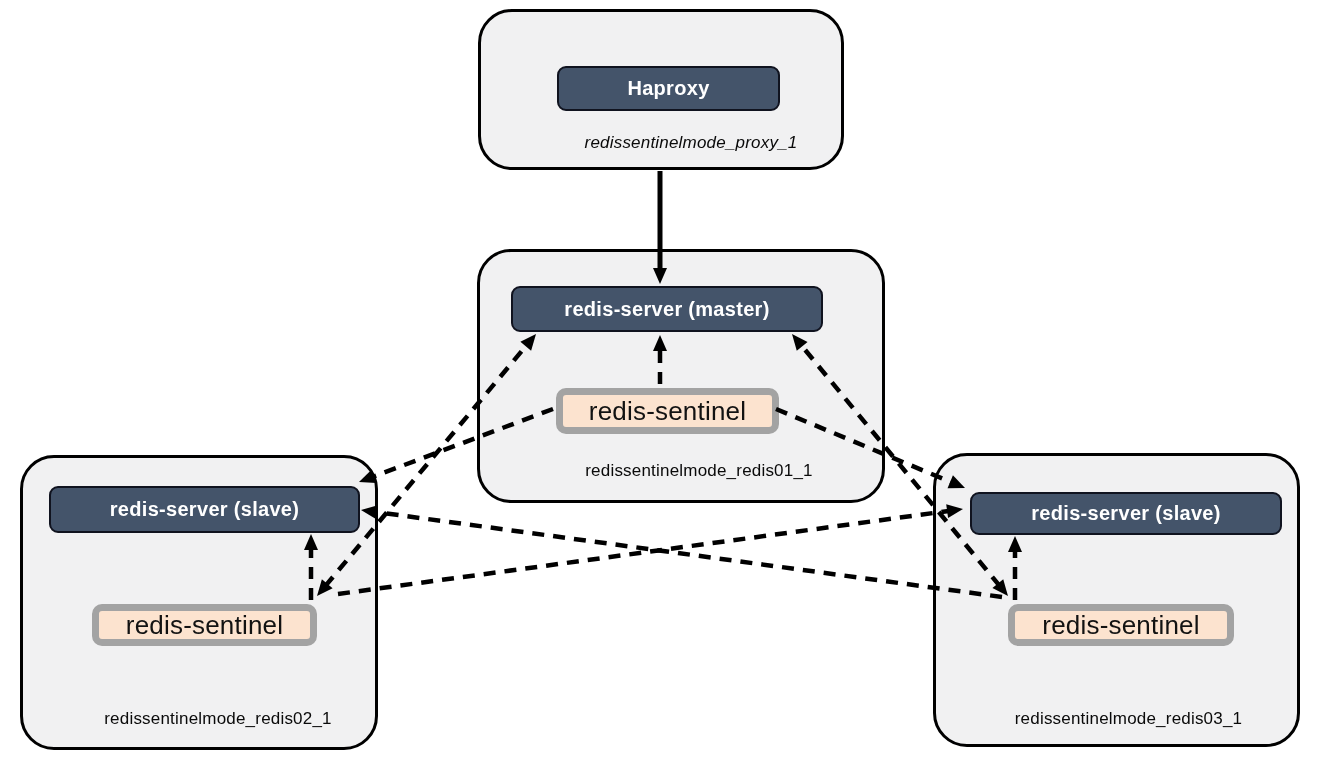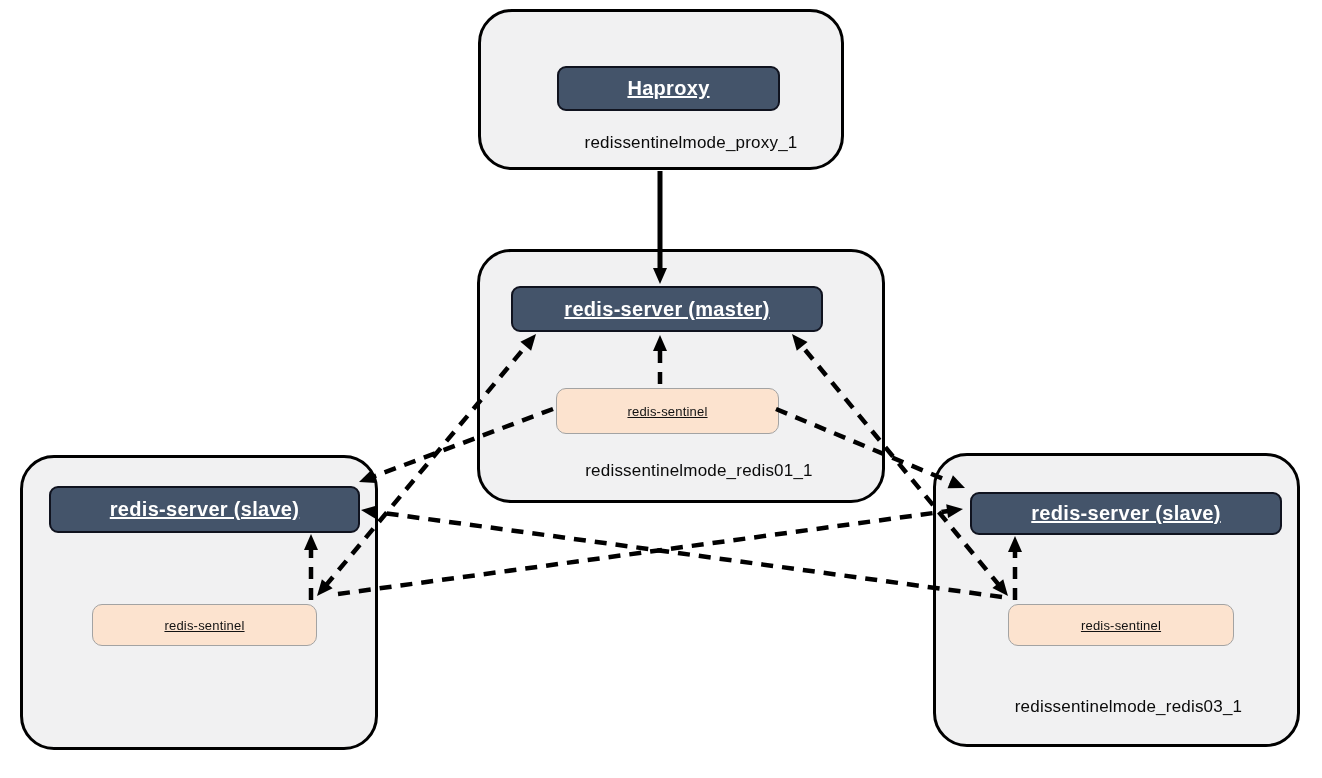--- a/index.html
+++ b/index.html
@@ -1,67 +1,68 @@
 <!DOCTYPE html>
 <html><head>
 <meta charset="utf-8">
 <style>
   html,body{margin:0;padding:0;background:#ffffff;}
   .canvas{position:relative;width:1322px;height:778px;background:#ffffff;
           font-family:"Liberation Sans",sans-serif;overflow:hidden;}
   .group{position:absolute;background:#f1f1f2;border:3px solid #000000;border-radius:34px;
          box-sizing:border-box;}
   .node{position:absolute;display:flex;align-items:center;justify-content:center;
-        box-sizing:border-box;white-space:nowrap;text-decoration:underline;}
+        box-sizing:border-box;white-space:nowrap;}
   .server{background:#44546a;border:2px solid #10131f;border-radius:9px;
           color:#ffffff;font-size:20px;font-weight:600;letter-spacing:.3px;}
-  .sentinel{background:#fce3cf;border:1px solid #a3a3a3;border-radius:10px;
-            color:#121212;font-size:13px;font-weight:500;letter-spacing:.2px;}
+  .sentinel{background:#fce3cf;border:7px solid #a3a3a3;border-radius:10px;
+            color:#121212;font-size:26px;font-weight:500;letter-spacing:.2px;}
   .glabel{position:absolute;left:0;right:0;text-align:center;color:#0a0a0a;
           font-size:17px;font-weight:500;letter-spacing:.2px;}
   #edges{position:absolute;left:0;top:0;width:1322px;height:778px;pointer-events:none;}
 
   #g-proxy{left:478px;top:9px;width:366px;height:161px;}
   #n-haproxy{left:76px;top:54px;width:223px;height:45px;}
-  #g-proxy .glabel{top:121px;padding-left:60px;}
+  #g-proxy .glabel{top:121px;padding-left:60px;font-style:italic;}
 
   #g-redis01{left:477px;top:249px;width:408px;height:254px;}
   #n-master{left:31px;top:34px;width:312px;height:46px;}
   #n-sentinel1{left:76px;top:136px;width:223px;height:46px;}
   #g-redis01 .glabel{top:209px;padding-left:36px;}
 
   #g-redis02{left:20px;top:455px;width:358px;height:295px;}
   #n-slave2{left:26px;top:28px;width:311px;height:47px;}
   #n-sentinel2{left:69px;top:146px;width:225px;height:42px;}
   #g-redis02 .glabel{top:251px;padding-left:38px;}
 
   #g-redis03{left:933px;top:453px;width:367px;height:294px;}
   #n-slave3{left:34px;top:36px;width:312px;height:43px;}
   #n-sentinel3{left:72px;top:148px;width:226px;height:42px;}
-  #g-redis03 .glabel{top:241px;padding-left:24px;}
+  #g-redis03 .glabel{top:253px;padding-left:24px;}
 </style>
 </head>
 <body>
 
 <div class="canvas">
 
   <div class="group" id="g-proxy">
     <div class="node server" id="n-haproxy">Haproxy</div>
     <div class="glabel">redissentinelmode_proxy_1</div>
   </div>
 
   <div class="group" id="g-redis01">
     <div class="node server" id="n-master">redis-server (master)</div>
     <div class="node sentinel" id="n-sentinel1">redis-sentinel</div>
     <div class="glabel">redissentinelmode_redis01_1</div>
   </div>
 
   <div class="group" id="g-redis02">
     <div class="node server" id="n-slave2">redis-server (slave)</div>
     <div class="node sentinel" id="n-sentinel2">redis-sentinel</div>
+    <div class="glabel">redissentinelmode_redis02_1</div>
   </div>
 
   <div class="group" id="g-redis03">
     <div class="node server" id="n-slave3">redis-server (slave)</div>
     <div class="node sentinel" id="n-sentinel3">redis-sentinel</div>
     <div class="glabel">redissentinelmode_redis03_1</div>
   </div>
 
   <svg id="edges" viewBox="0 0 1322 778" xmlns="http://www.w3.org/2000/svg">
       <g>

